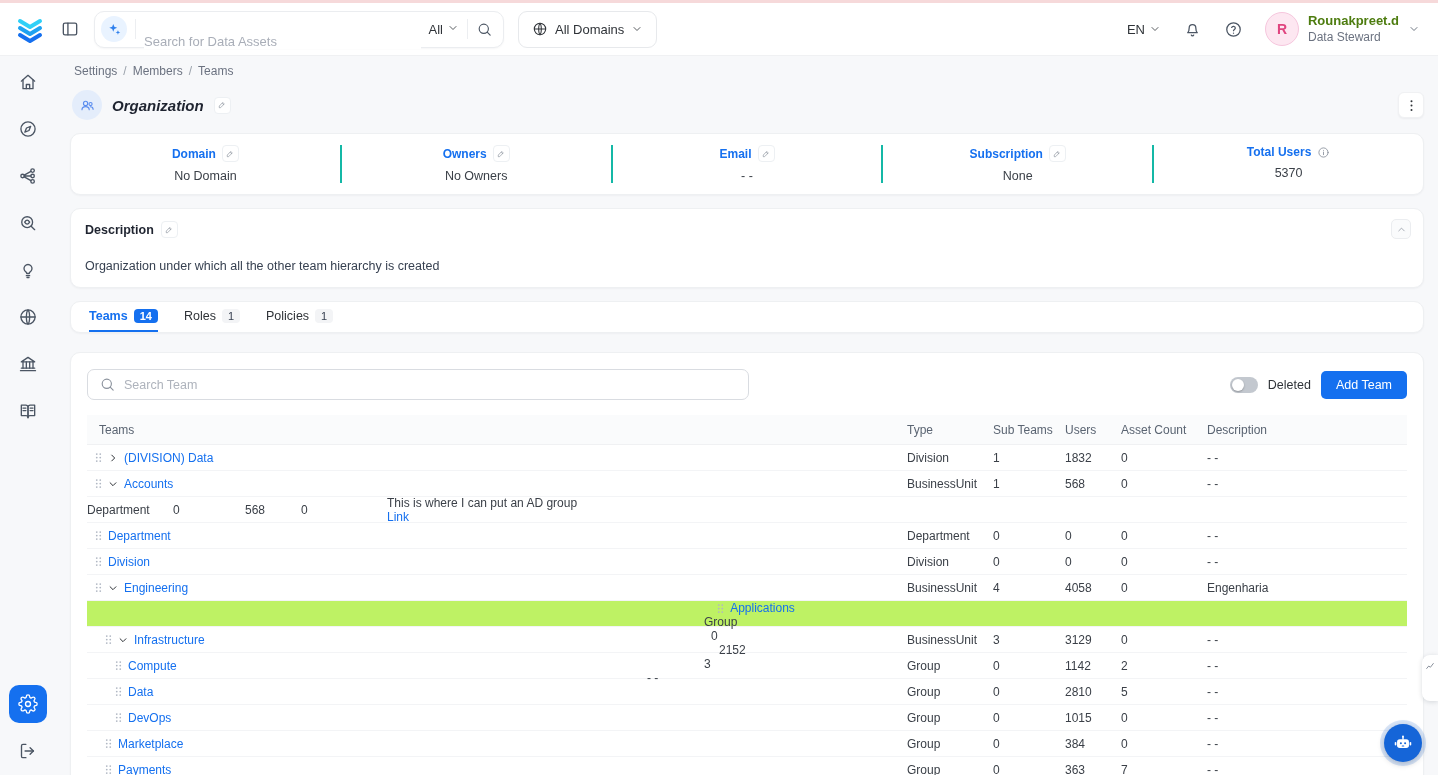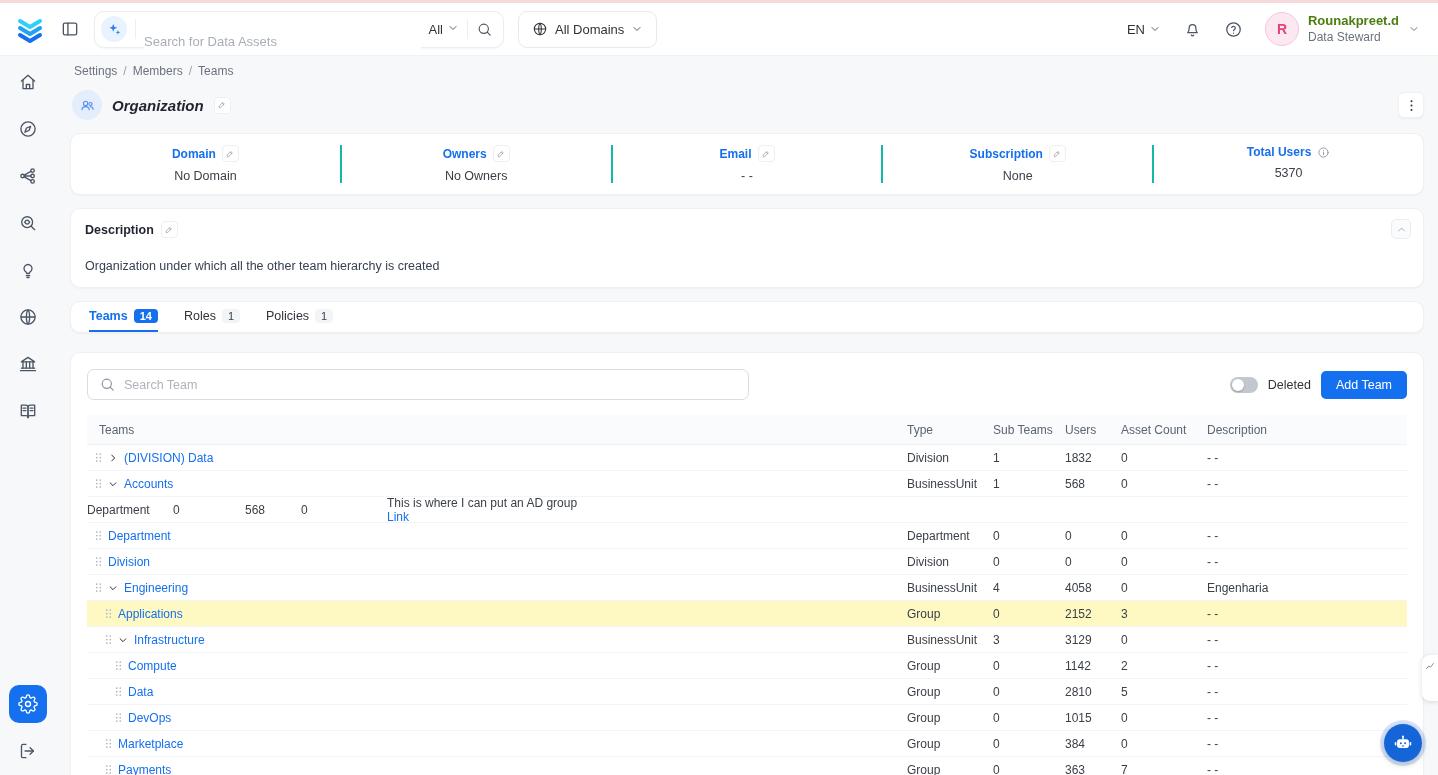--- a/index.html
+++ b/index.html
@@ -68,21 +68,21 @@
   .team-search input { flex:1; border:none; outline:none; font-size:12.5px; color:#374151; font-family:"Liberation Sans",sans-serif; }
   .team-search input::placeholder { color:#aeb3bc; }
   .controls-right { margin-left:auto; display:flex; align-items:center; gap:10px; }
   .switch { width:28px; height:16px; border-radius:8px; background:#c3c8cf; position:relative; cursor:pointer; }
   .switch .knob { position:absolute; left:2px; top:2px; width:12px; height:12px; border-radius:50%; background:#fff; box-shadow:0 1px 2px rgba(0,0,0,.25); }
   .toggle-label { font-size:12.5px; color:#2f3338; }
   .add-btn { background:#1570ef; color:#fff; border:none; border-radius:5px; padding:7px 15px; font-size:12.5px; cursor:pointer; font-family:"Liberation Sans",sans-serif; }
 
   .thead { display:flex; align-items:center; height:30px; background:#fafbfc; border-bottom:1px solid #f0f1f3; font-size:12px; color:#5a6472; }
   .trow { display:flex; align-items:center; height:26px; border-bottom:1px solid #f3f4f6; font-size:12px; color:#3b4048; }
-  .trow.hl { background:#fef9c3; }
+  .trow.hl { background:#bef264;flex-direction:column; }
   .c-teams { flex:1; display:flex; align-items:center; gap:6px; padding-left:12px; min-width:0; }
   .c-type { width:86px; } .c-sub { width:72px; } .c-users { width:56px; } .c-asset { width:86px; } .c-desc { width:200px; }
   .team-link { color:#1570ef; cursor:pointer; white-space:nowrap; }
   .drag { color:#b0b7c3; cursor:grab; display:flex; }
   .chev { display:flex; color:#2f3338; cursor:pointer; }
   .desc-link { color:#1570ef; cursor:pointer; }
 
   .panel-handle { position:absolute; right:0; top:655px; width:16px; height:46px; background:#fff; border-radius:8px 0 0 8px; box-shadow:0 1px 5px rgba(16,24,40,.15); display:flex; align-items:flex-start; justify-content:center; padding-top:6px; cursor:pointer; }
   .bot-btn { position:absolute; right:16px; bottom:13px; width:38px; height:38px; border-radius:50%; background:#1565d8; border:none; display:flex; align-items:center; justify-content:center; box-shadow:0 0 0 4px rgba(21,101,216,.16), 0 2px 6px rgba(0,0,0,.25); cursor:pointer; }
 </style>

